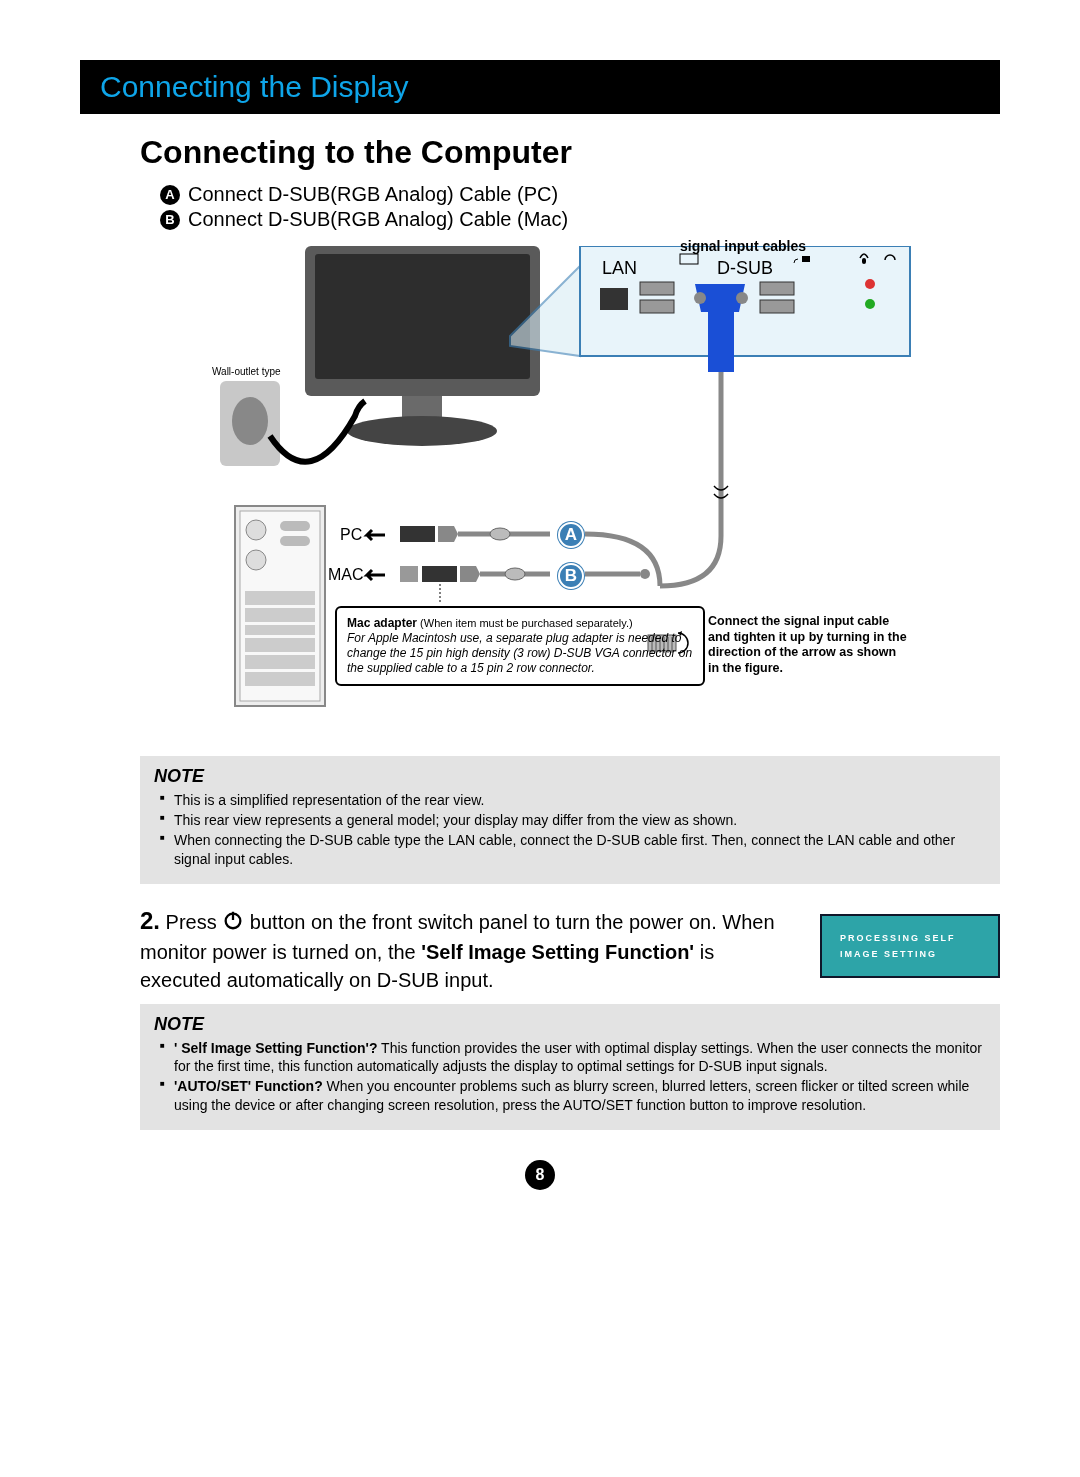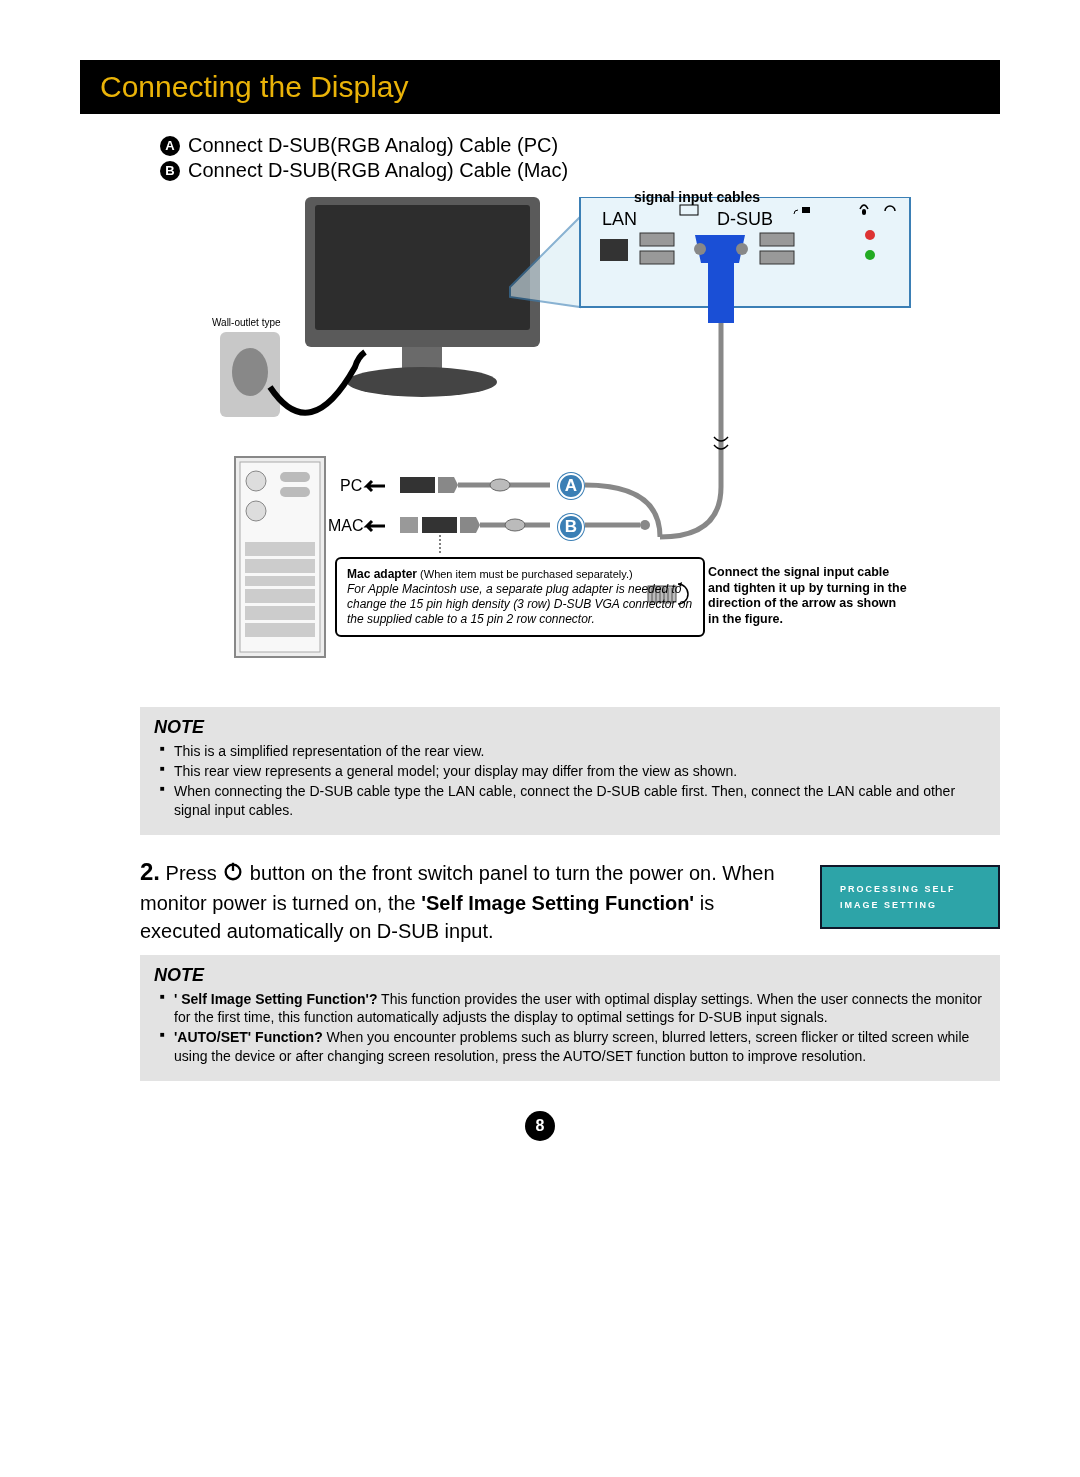--- a/index.html
+++ b/index.html
@@ -1,27 +1,27 @@
 <!DOCTYPE html>
 <html><head>
 <meta charset="utf-8">
 <style>
   * { box-sizing: border-box; margin: 0; padding: 0; }
   body { font-family: Arial, Helvetica, sans-serif; background: #fff; width: 1080px; margin: 0 auto; color: #000; }
   .page { padding: 60px 80px 40px 80px; }
-  .header-bar { background: #000; color: #eab308; font-size: 30px; font-weight: 300; padding: 10px 20px; margin-bottom: 20px; }
+  .header-bar { background: #000; color: #0ea5e9; font-size: 30px; font-weight: 300; padding: 10px 20px; margin-bottom: 20px; }
   .main-title { font-size: 32px; font-weight: bold; margin: 0 0 12px 60px; }
   .step1 { margin: 0 0 0 60px; font-size: 21px; line-height: 1.3; }
   .step1 .num { font-weight: bold; font-size: 26px; }
   .sublist { margin: 8px 0 0 80px; font-size: 20px; }
   .sub-row { display:flex; align-items:center; gap:8px; margin-bottom:2px; }
   .letter-badge { display:inline-flex; align-items:center; justify-content:center; width:20px; height:20px; border-radius:50%; background:#000; color:#fff; font-size:13px; font-weight:bold; }
   .diagram-zone { position: relative; margin: 15px 0 0 60px; height: 500px; }
   .wall-label { position:absolute; left:72px; top:120px; font-size:10px; font-weight:normal; }
-  .sig-label { position:absolute; left:494px; top:-8px; font-size:14px; font-weight:bold; }
+  .sig-label { position:absolute; left:540px; top:-8px; font-size:14px; font-weight:bold; }
   .port-labels { position:absolute; left:462px; top:12px; font-size:18px; display:flex; gap:40px; }
   .diag-letter { display:inline-flex; align-items:center; justify-content:center; width:26px; height:26px; border-radius:50%; background:#3b7fb5; color:#fff; font-size:17px; font-weight:bold; border:2px solid #fff; box-shadow:0 0 0 1px #3b7fb5; }
   .pc-label { position:absolute; left:200px; top:280px; font-size:16px; }
   .mac-label { position:absolute; left:188px; top:320px; font-size:16px; }
   .a-cable { position:absolute; left:418px; top:276px; }
   .b-cable { position:absolute; left:418px; top:317px; }
   .mac-box { position:absolute; left:195px; top:360px; width:370px; border:2px solid #000; border-radius:6px; padding:8px 10px; font-size:12px; font-style:italic; line-height:1.25; }
   .mac-box .b { font-style:normal; font-weight:bold; }
   .tighten-box { position:absolute; left:568px; top:368px; font-size:12.5px; font-weight:bold; line-height:1.25; width:200px; }
   .note-box { background:#e3e3e3; margin: 10px 0 20px 60px; padding:10px 14px 14px 14px; font-size:14px; }
@@ -38,20 +38,21 @@
   .page-num span { display:inline-flex; width:30px; height:30px; border-radius:50%; background:#000; color:#fff; align-items:center; justify-content:center; font-weight:bold; font-size:16px; }
 
   
   .diag-svg { position:absolute; left:0; top:0; }
 </style>
 </head>
 <body>
 
 <div class="page">
   <div class="header-bar">Connecting the Display</div>
+  <div class="main-title">Connecting to the Computer</div>
 
 
   <div class="sublist">
     <div class="sub-row">
       <span class="letter-badge">A</span>
       <span>Connect D-SUB(RGB Analog) Cable (PC)</span>
     </div>
     <div class="sub-row">
       <span class="letter-badge">B</span>
       <span>Connect D-SUB(RGB Analog) Cable (Mac)</span>

